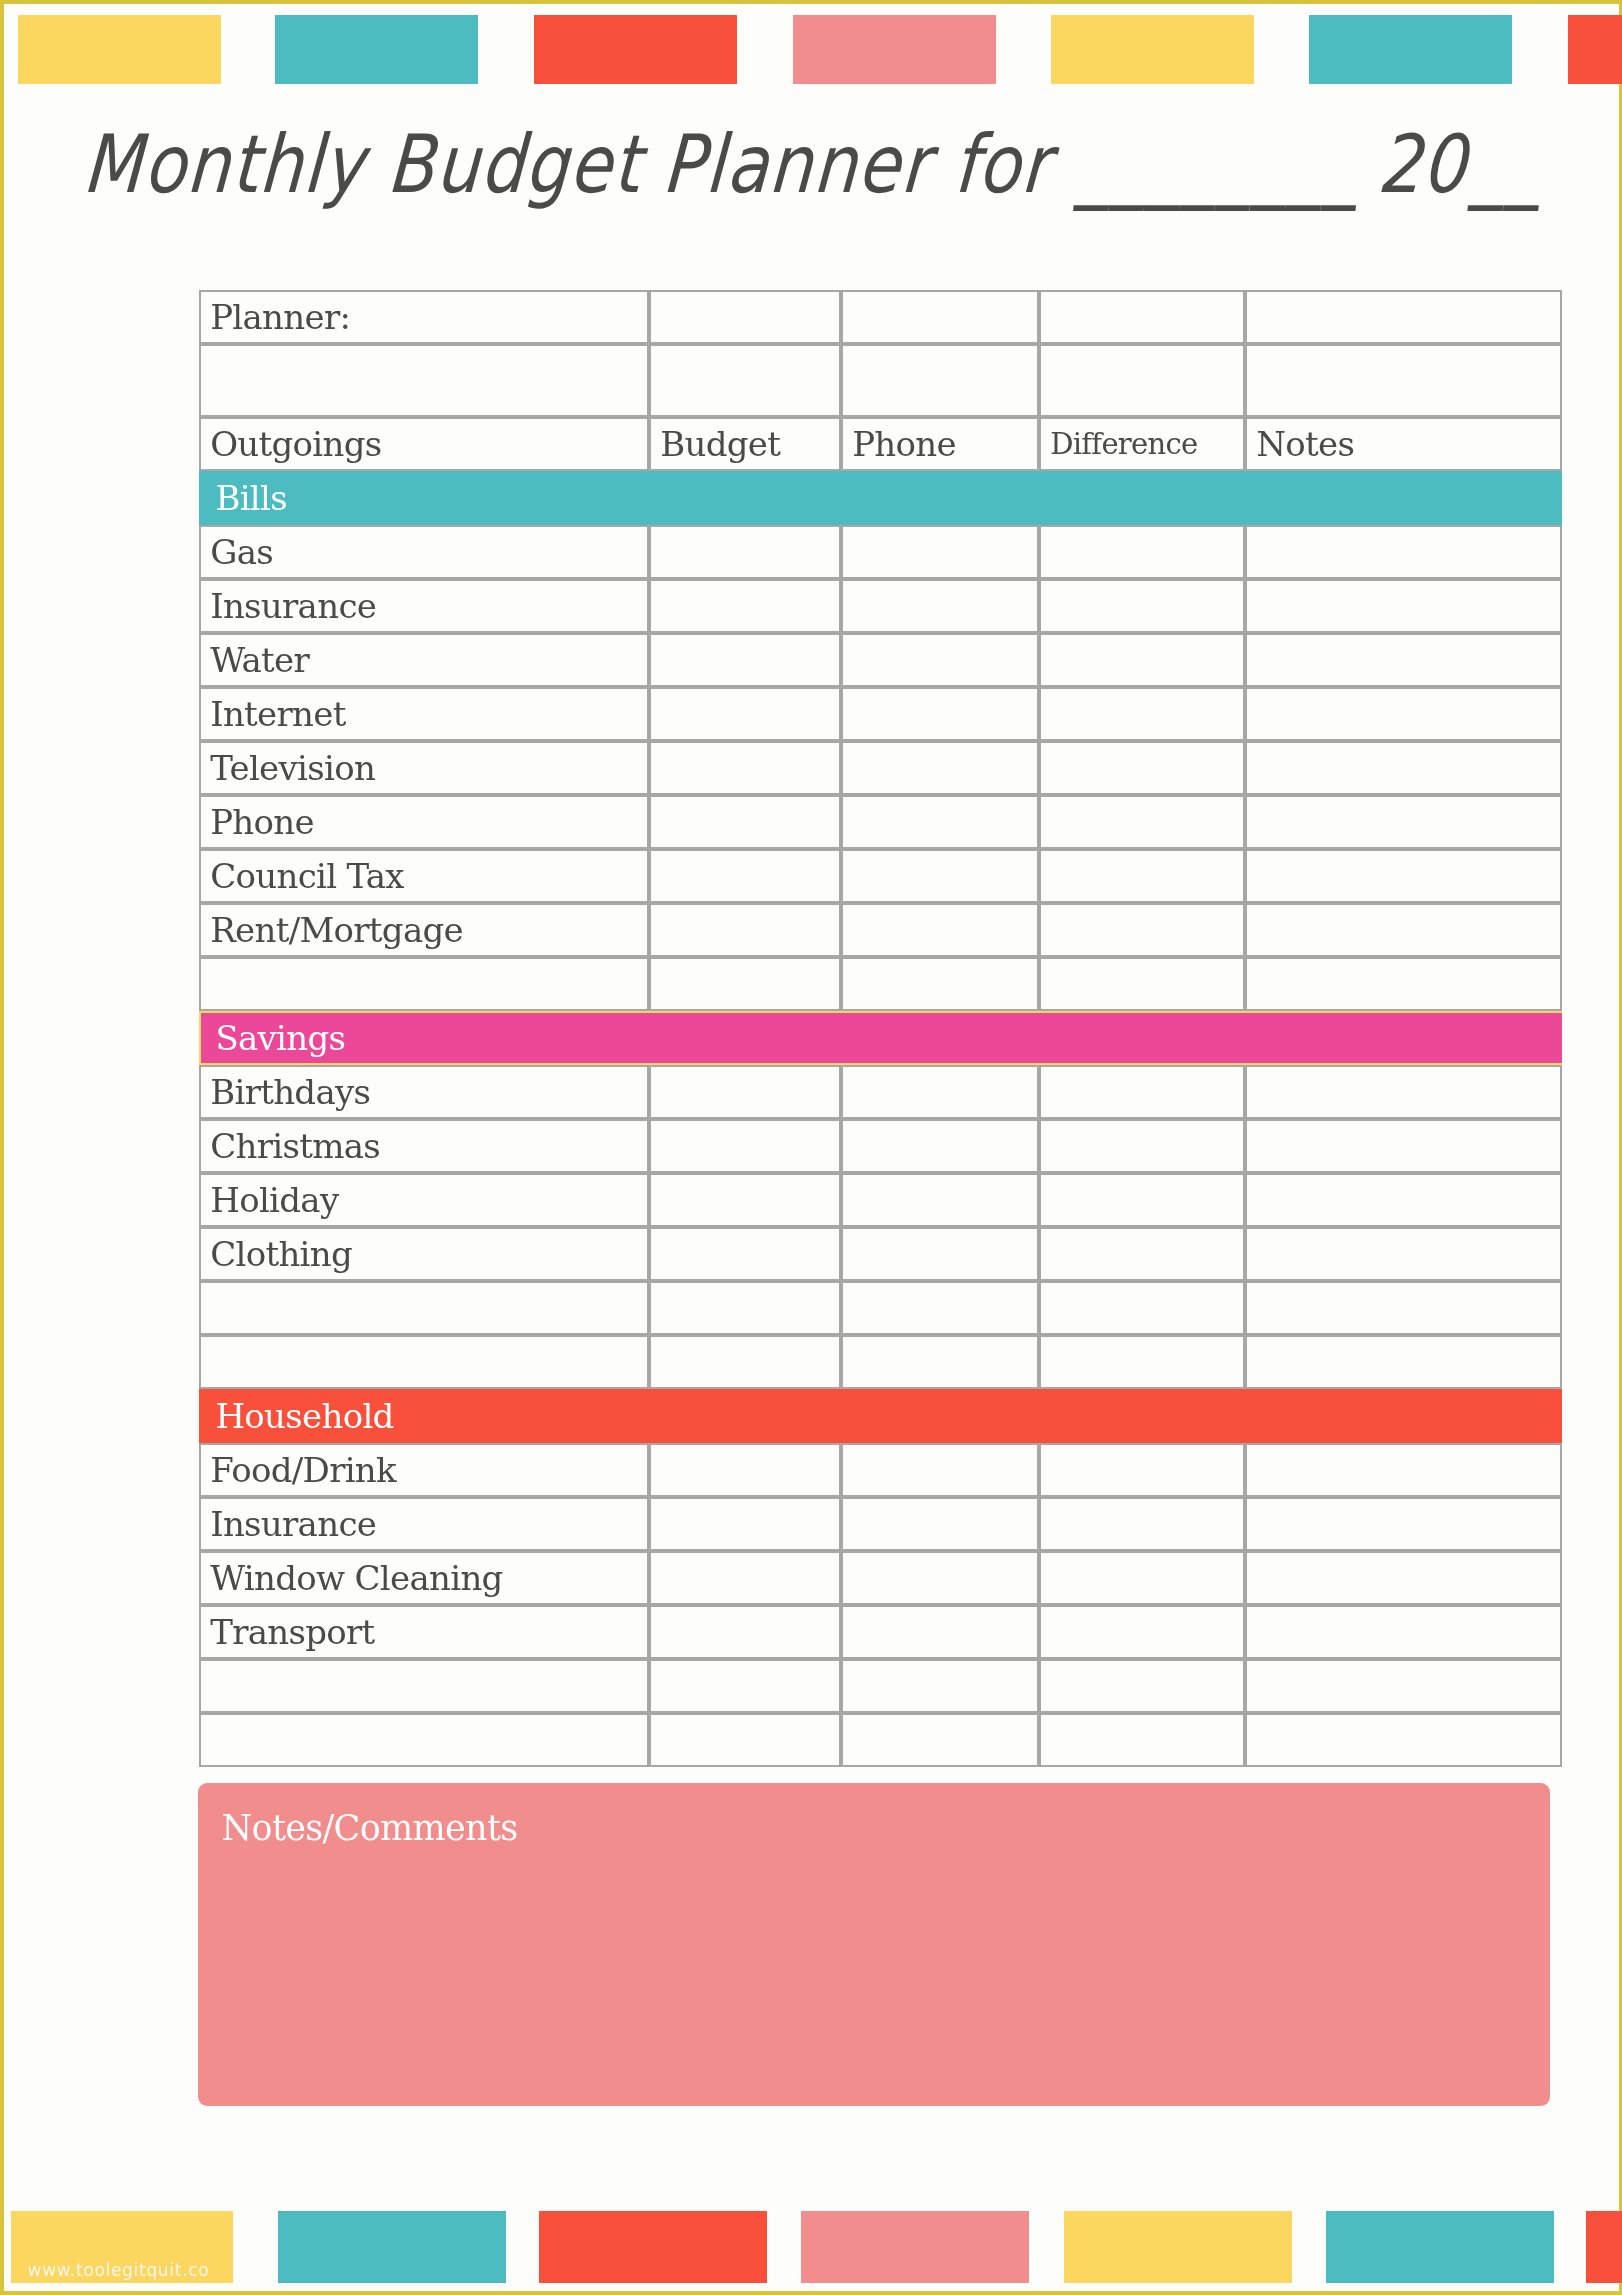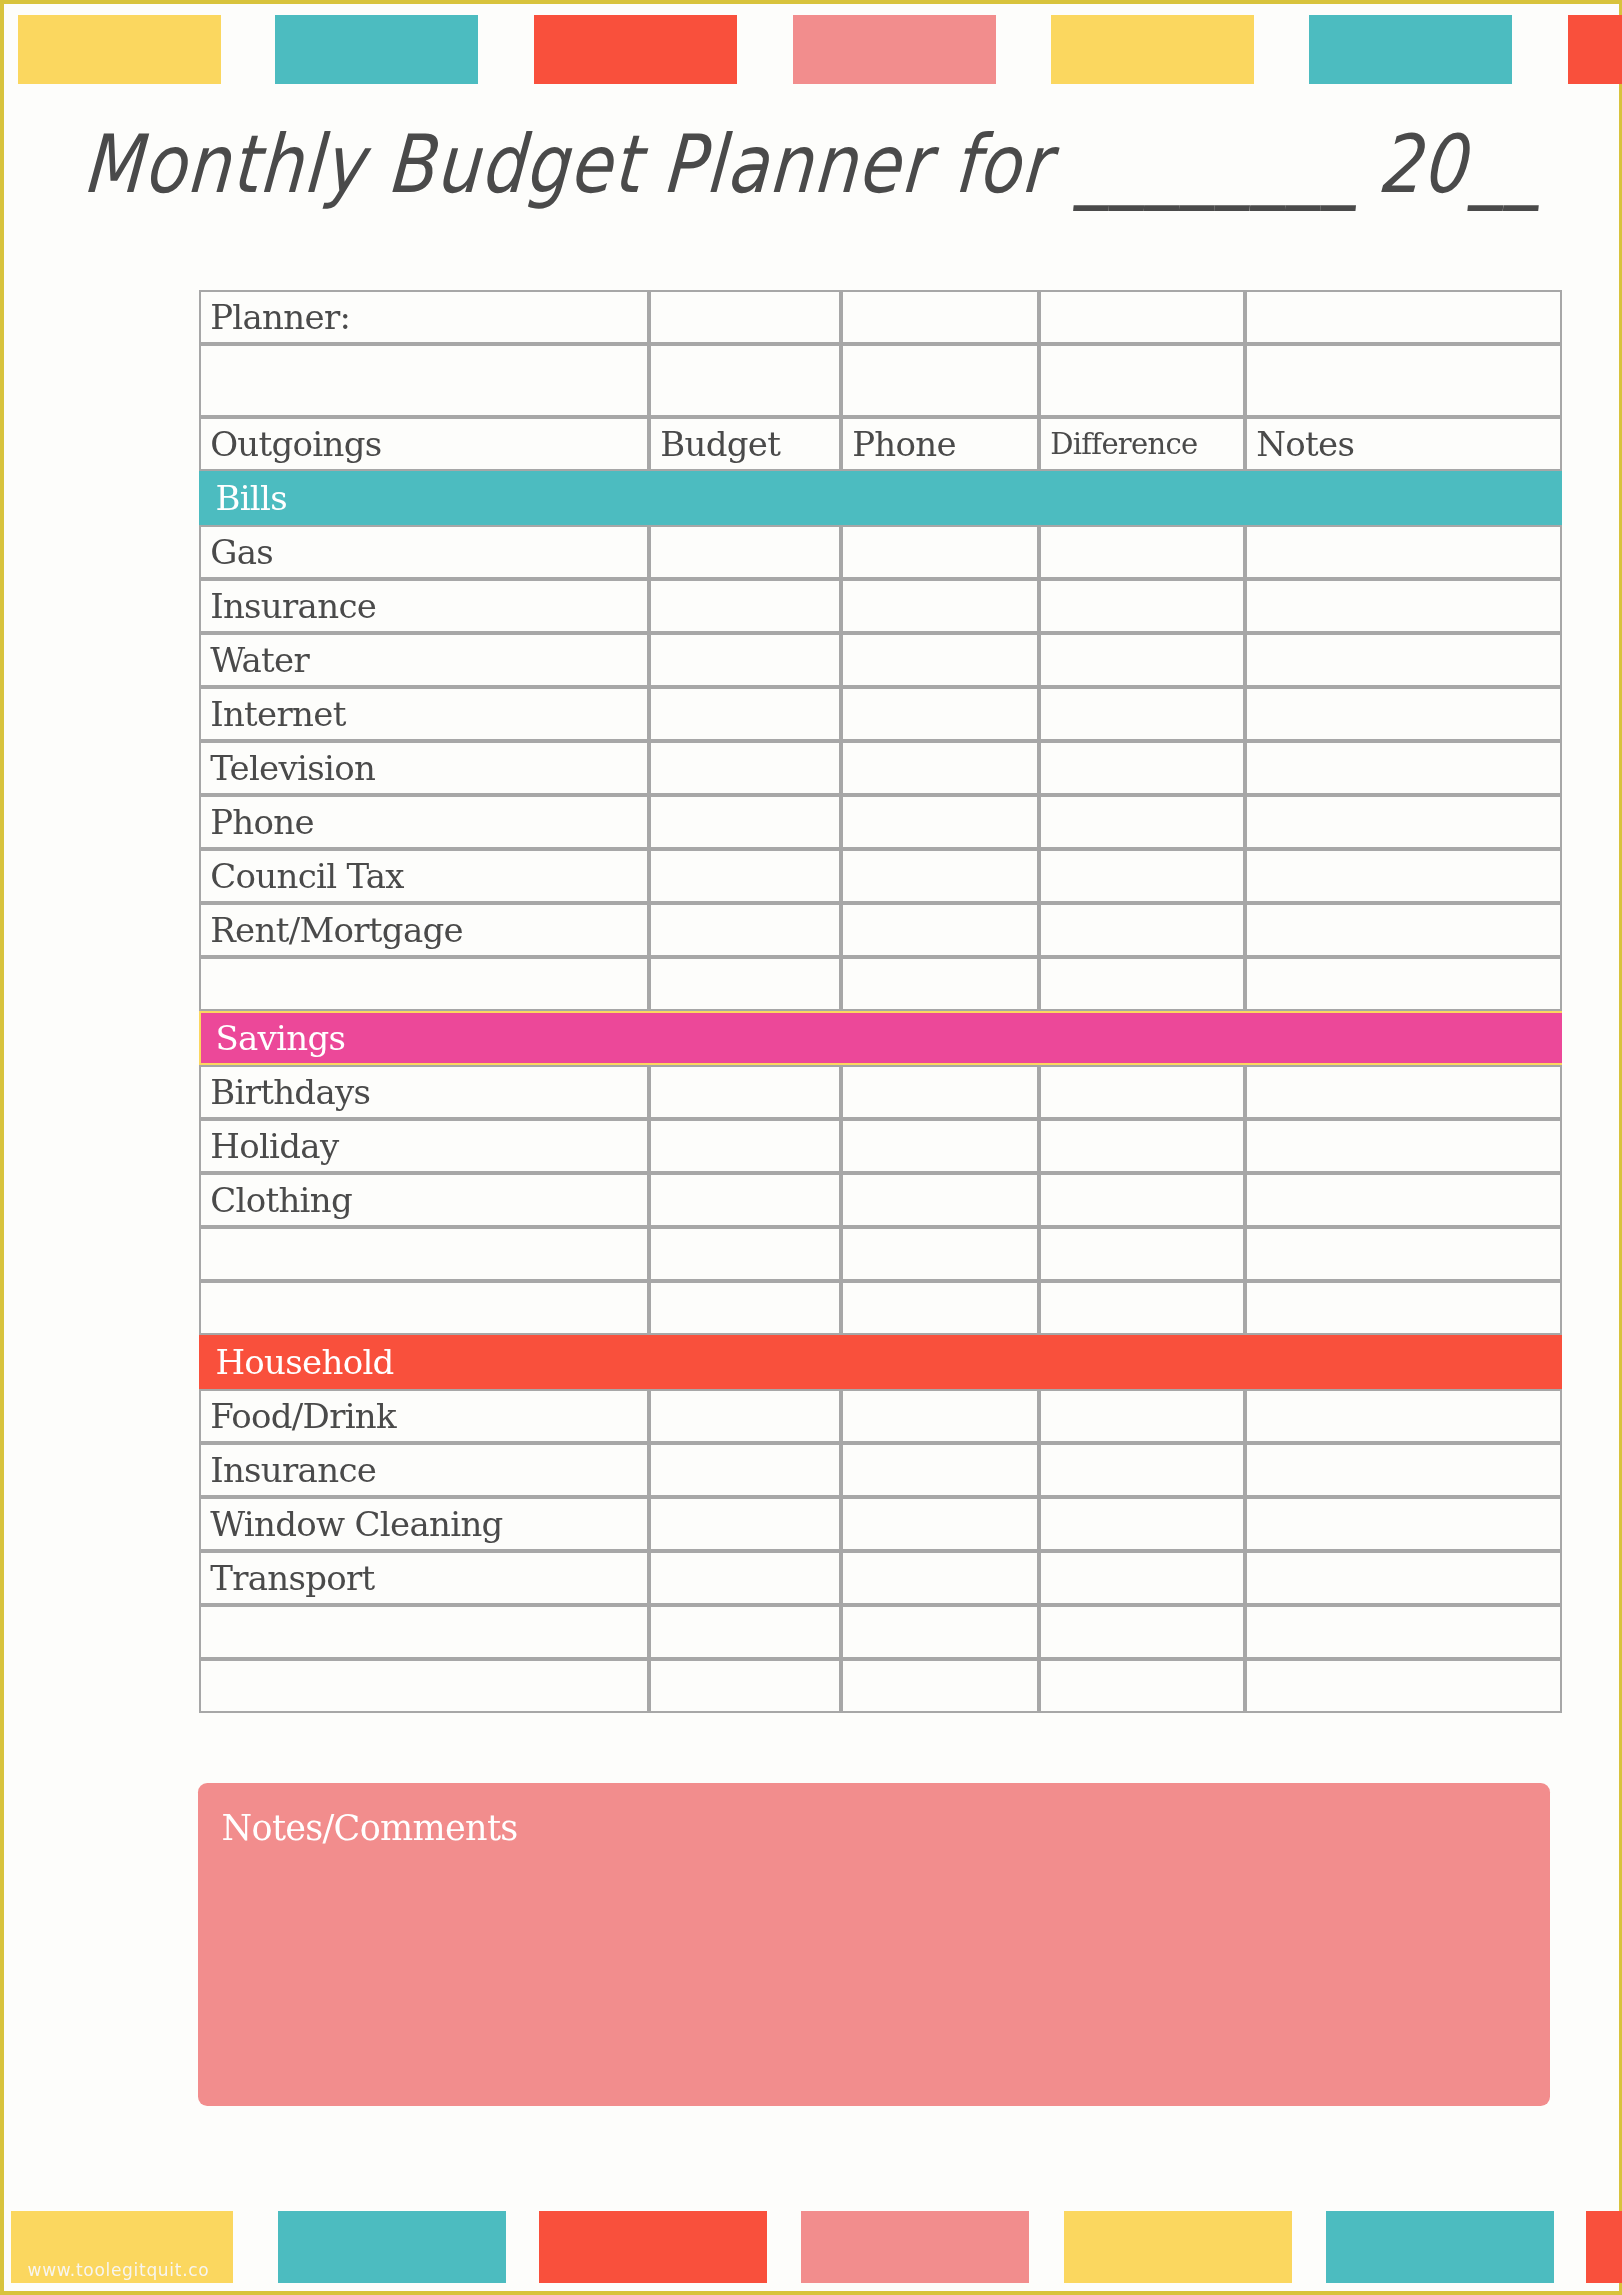--- a/index.html
+++ b/index.html
@@ -215,20 +215,27 @@
           <td class="bandcell" colspan="5">Savings</td>
         </tr>
         <tr>
           <td style="width: 450px;">Birthdays</td>
           <td style="width: 192px;"></td>
           <td style="width: 198px;"></td>
           <td style="width: 206px;"></td>
           <td style="width: 317px;"></td>
         </tr>
         <tr>
+          <td style="width: 450px;">Christmas</td>
+          <td style="width: 192px;"></td>
+          <td style="width: 198px;"></td>
+          <td style="width: 206px;"></td>
+          <td style="width: 317px;"></td>
+        </tr>
+        <tr>
           <td style="width: 450px;">Holiday</td>
           <td style="width: 192px;"></td>
           <td style="width: 198px;"></td>
           <td style="width: 206px;"></td>
           <td style="width: 317px;"></td>
         </tr>
         <tr>
           <td style="width: 450px;">Clothing</td>
           <td style="width: 192px;"></td>
           <td style="width: 198px;"></td>

